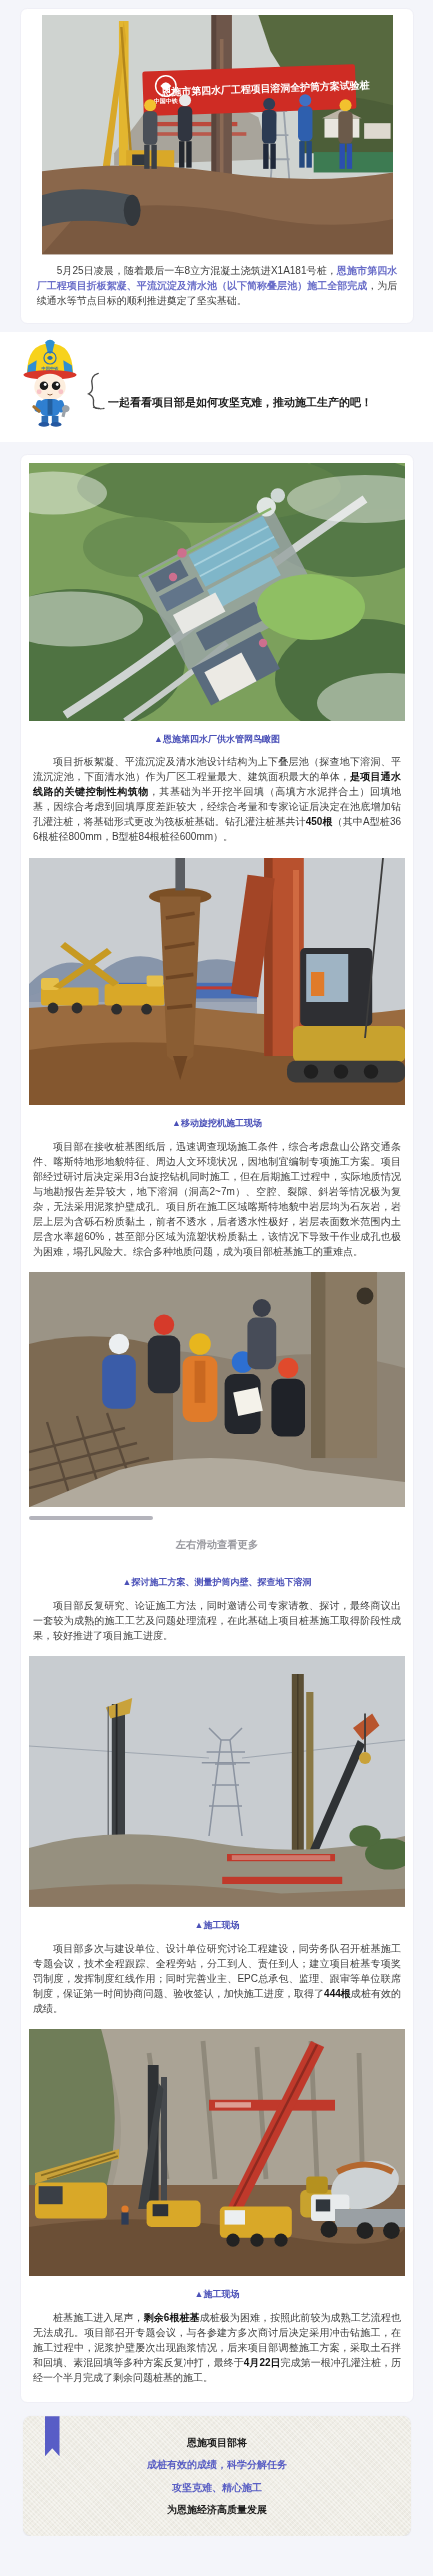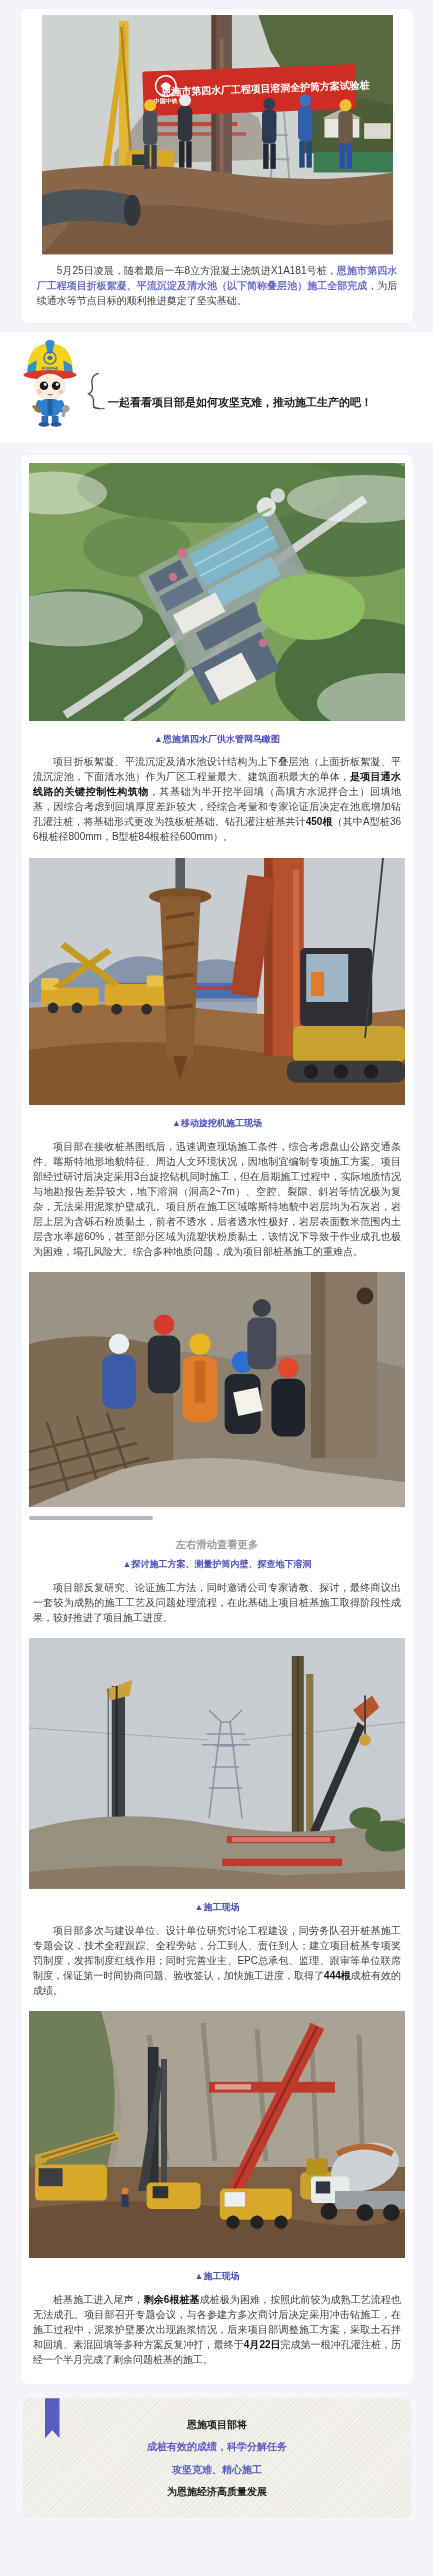--- a/index.html
+++ b/index.html
@@ -64,21 +64,21 @@
   .bubble-text{
     font-size:11px;font-weight:bold;color:#222;line-height:15.7px;margin:4.8px 0 0 2.4px;
   }
 
   
   .scrollbar-track{margin:8.5px 7.9px 0;height:4.2px;}
   .scrollbar-thumb{width:124px;height:4.2px;border-radius:2.4px;background:#b4b4bc;}
   .gallery-hint{
     margin-top:18px;text-align:center;font-size:10.3px;font-weight:bold;color:#9a9aa0;
   }
-  .caption-gallery{margin-top:6px;}
+  .caption-gallery{margin-top:24px;}
 
   
   .outro-card{
     position:relative;
     margin:13.3px 23px 0;
     background:#f0eee7;
     background-image:
       repeating-linear-gradient(45deg, rgba(255,255,255,.35) 0 1.2px, rgba(0,0,0,0) 1.2px 3px),
       repeating-linear-gradient(-45deg, rgba(120,115,100,.05) 0 1.8px, rgba(0,0,0,0) 1.8px 4.2px);
     border-radius:8.5px;
@@ -278,21 +278,21 @@
         <g fill="#ffffff" opacity=".45">
           <ellipse cx="70" cy="260" rx="120" ry="46"></ellipse>
           <ellipse cx="560" cy="60" rx="130" ry="40"></ellipse>
           <ellipse cx="600" cy="400" rx="120" ry="50"></ellipse>
           <ellipse cx="40" cy="50" rx="90" ry="36"></ellipse>
         </g>
       </svg>
     </div>
     <div class="caption">▲恩施第四水厂供水管网鸟瞰图</div>
 
-    <p class="p"><span>项目折板絮凝、平流沉淀及清水池设计结构为上下叠层池（上面折板絮凝、平流沉淀池，下面清水池）作为厂区工程量最大、建筑面积最大的单体，</span><span class="bb">是项目通水线路的关键控制性构筑物</span><span>，其基础为半开挖半回填（高填方水泥拌合土）回填地基，因综合考虑到回填厚度差距较大，经综合考量和专家论证后决定在池底增加钻孔灌注桩，将基础形式更改为筏板桩基础。钻孔灌注桩基共计</span><span class="bb">450根</span><span>（其中A型桩366根桩径800mm，B型桩84根桩径600mm）。</span></p>
+    <p class="p"><span>项目折板絮凝、平流沉淀及清水池设计结构为上下叠层池（探查地下溶洞、平流沉淀池，下面清水池）作为厂区工程量最大、建筑面积最大的单体，</span><span class="bb">是项目通水线路的关键控制性构筑物</span><span>，其基础为半开挖半回填（高填方水泥拌合土）回填地基，因综合考虑到回填厚度差距较大，经综合考量和专家论证后决定在池底增加钻孔灌注桩，将基础形式更改为筏板桩基础。钻孔灌注桩基共计</span><span class="bb">450根</span><span>（其中A型桩366根桩径800mm，B型桩84根桩径600mm）。</span></p>
 
     <div class="photo-wrap-main">
 
       <svg viewBox="0 0 627 412" role="img">
         <rect width="627" height="412" fill="#c9cdd1"></rect>
         <path d="M0 210 Q60 150 120 190 Q180 140 250 185 Q320 150 380 190 L380 240 L0 240 Z" fill="#7787a0" opacity=".8"></path>
         <path d="M0 230 Q80 200 180 225 Q280 205 380 228 L380 260 L0 260 Z" fill="#8b97ab" opacity=".7"></path>
         <rect x="150" y="208" width="230" height="26" fill="#4a6fb5"></rect>
         <rect x="156" y="214" width="90" height="5" fill="#dfe6f2"></rect>
         <rect x="256" y="214" width="110" height="5" fill="#c23b30"></rect>

